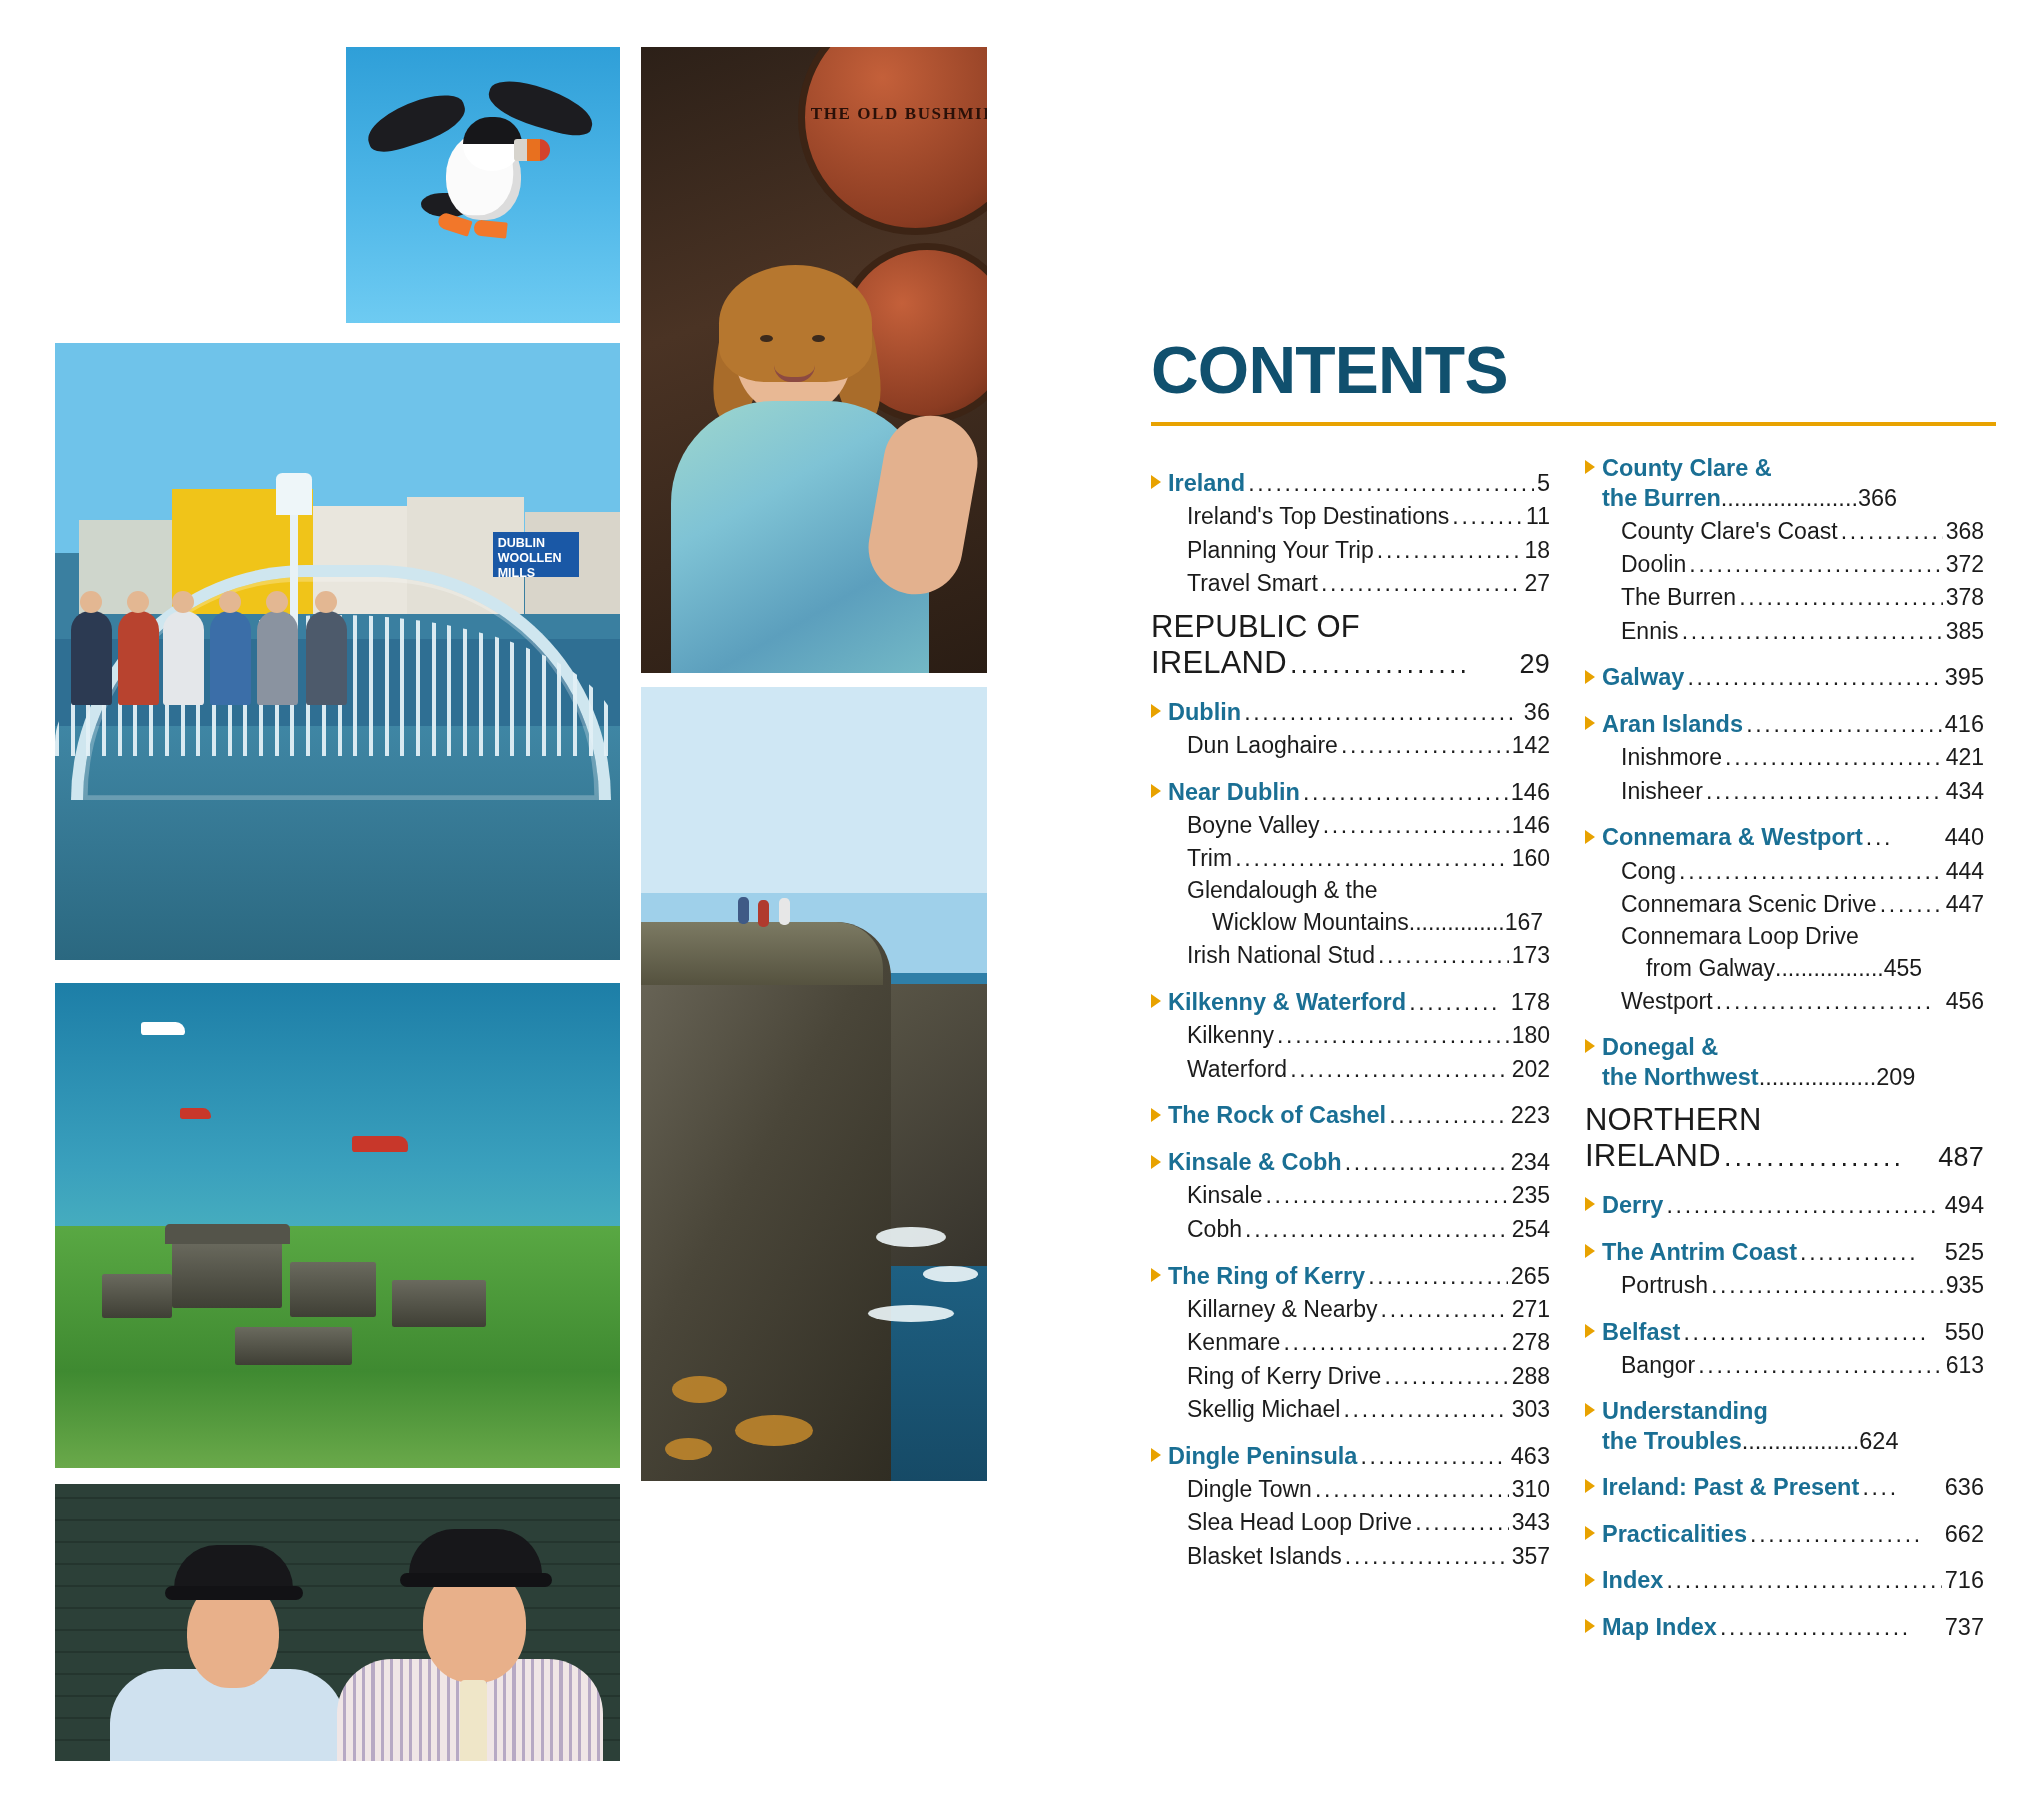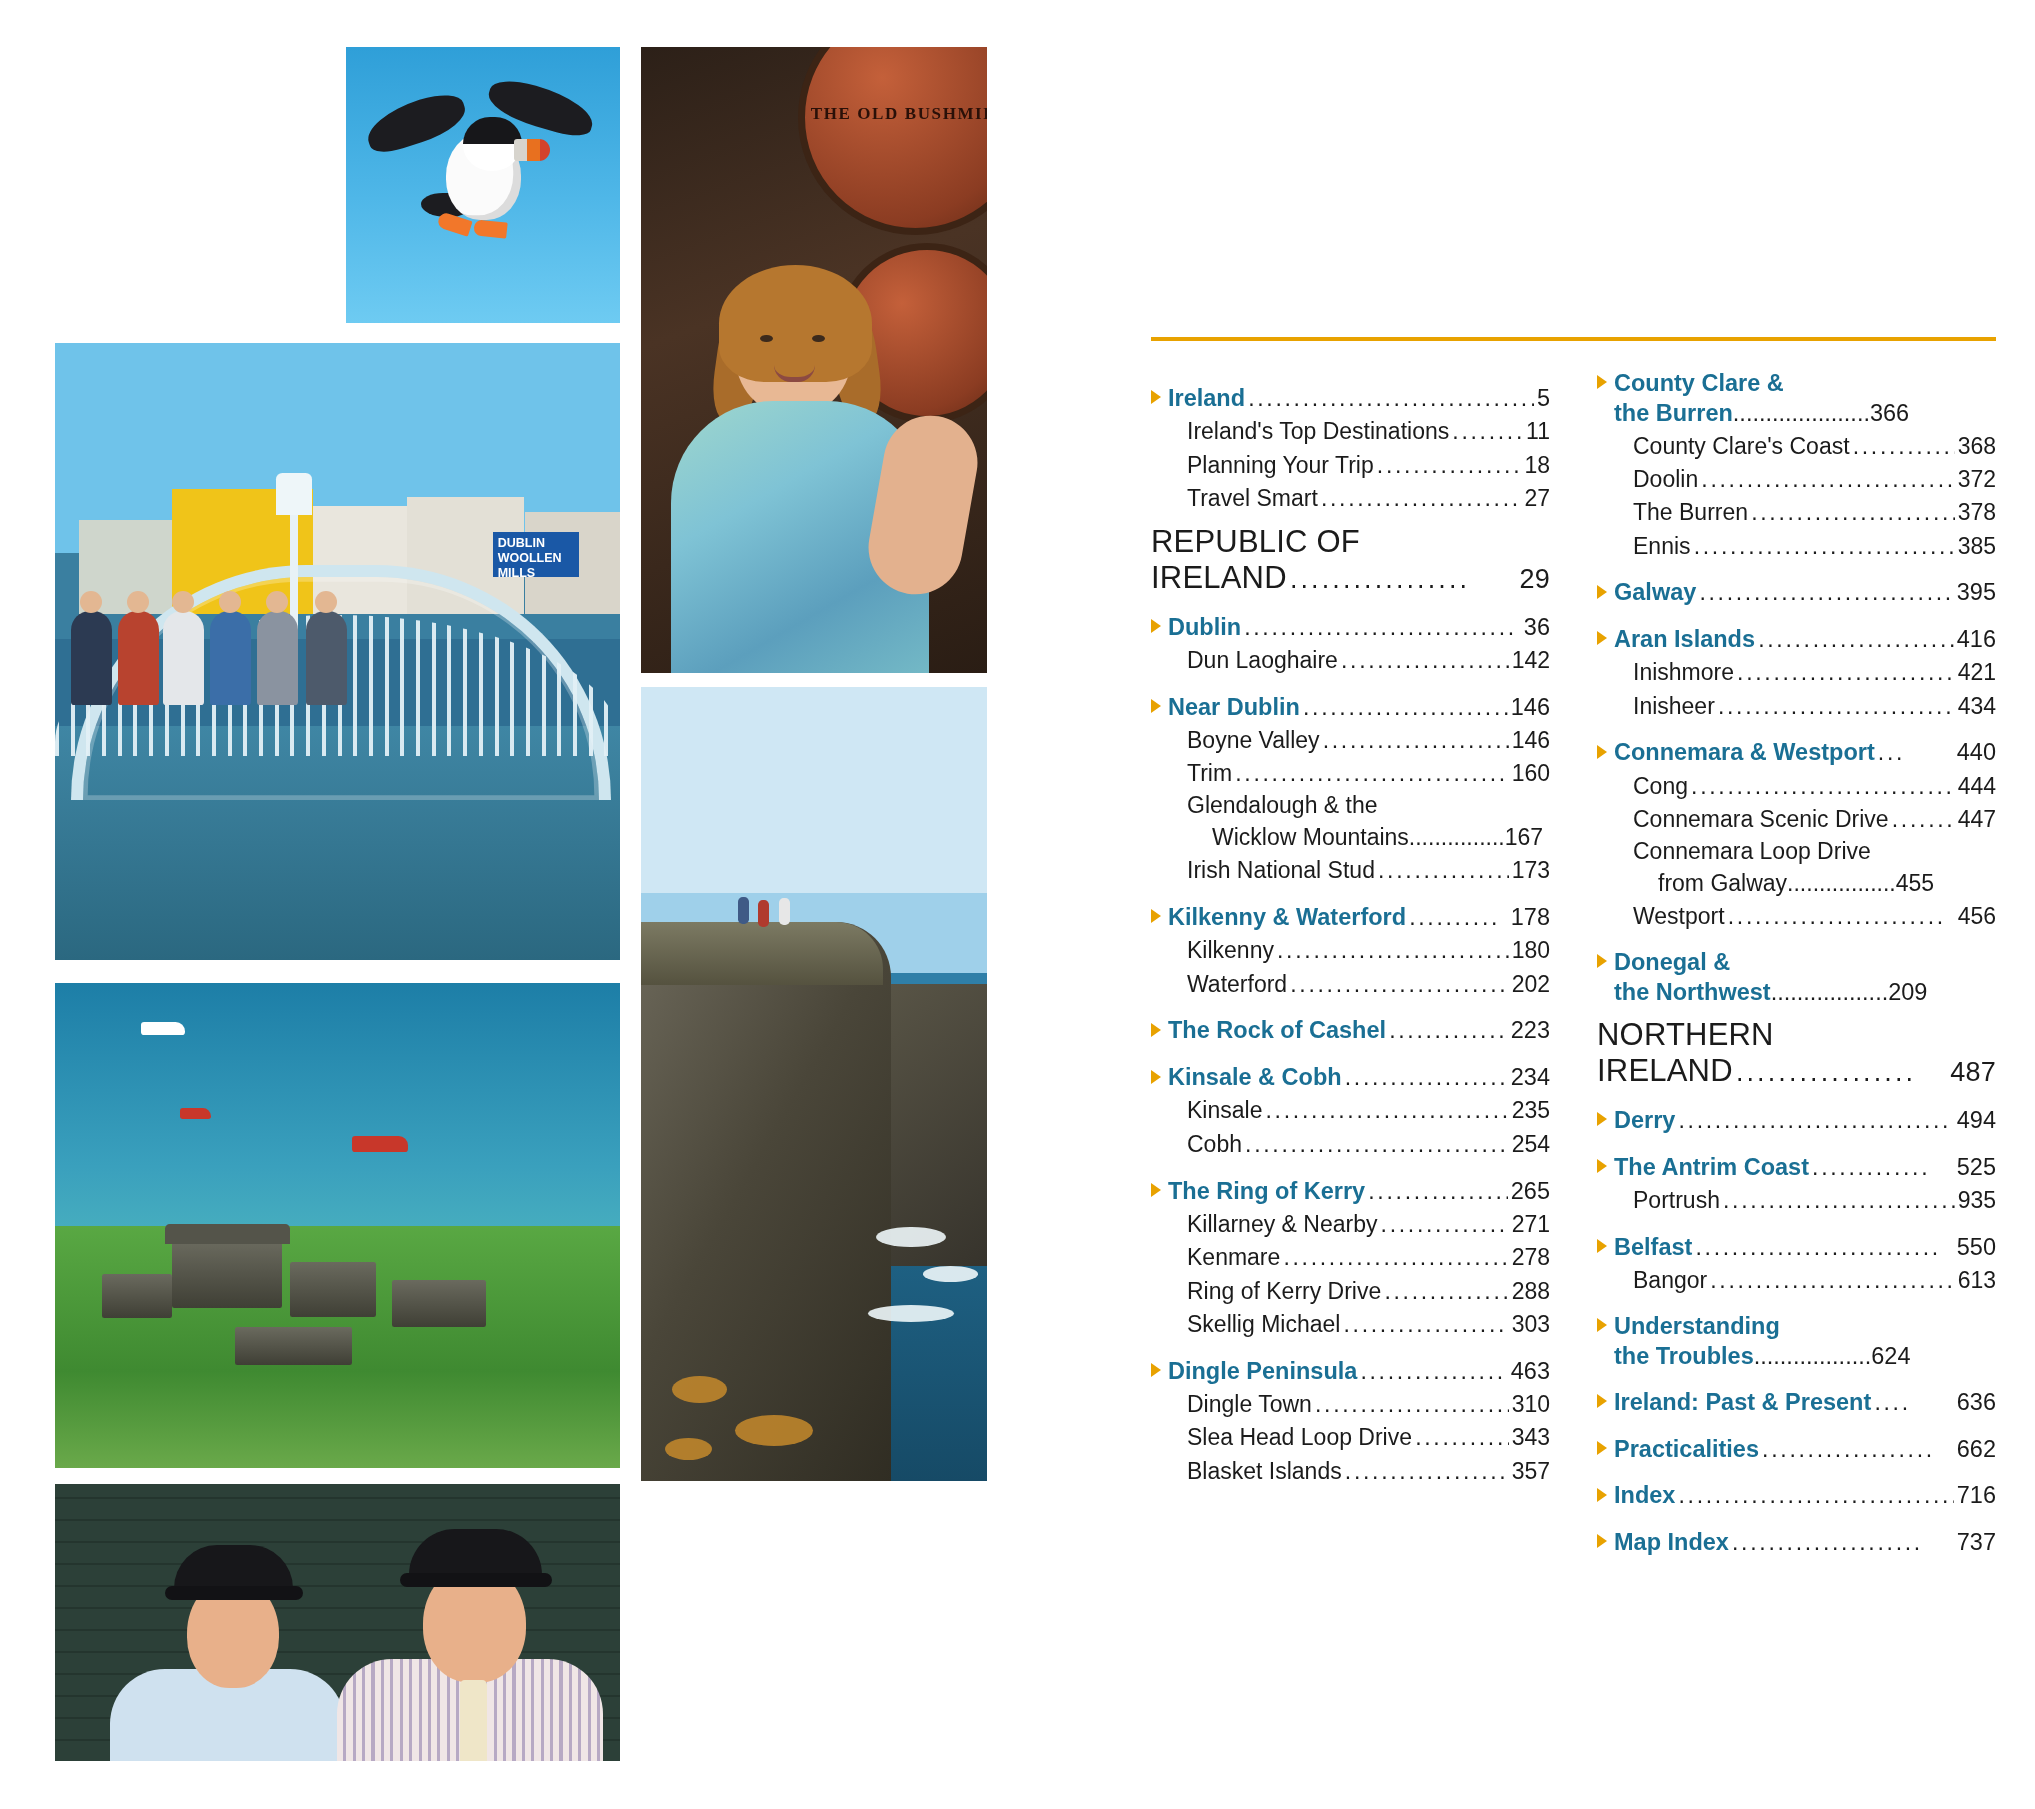--- a/index.html
+++ b/index.html
@@ -292,21 +292,21 @@
     font-size: 66px;
     font-weight: 700;
     color: #10506e;
     letter-spacing: -0.8px;
     line-height: 1;
     margin: 0 0 19px 0;
   }
   .rule {
     height: 3.9px; background: #e8a200; width: 845px; margin-bottom: 27px;
   }
-  .cols { display: flex; gap: 47px; }
+  .cols { display: flex; gap: 35px; }
   .col { width: 399px; }
 
   .toc-row {
     display: flex;
     align-items: baseline;
     font-size: 23px;
     line-height: 1.38;
     color: #1b1b1b;
     white-space: nowrap;
   }
@@ -489,20 +489,21 @@
 
       <div class="m-body" style="left:282px; top:175px; width:266px; height:111px; background:repeating-linear-gradient(90deg,#f0e6e6 0 6.3px,#b7a9c4 6.3px 9.4px);"></div>
       <div class="m-head" style="left:368px; top:80px; width:103px; height:119px;"></div>
       <div class="m-cap" style="left:354px; top:45px; width:133px; height:52px;"></div>
       <div class="m-tie" style="left:405px; top:196px;"></div>
     </div>
   </div>
 </div>
 
 <div class="contents">
+  <h1 class="contents-title">CONTENTS</h1>
   <div class="rule"></div>
 
   <div class="cols">
 
     <div class="col">
 
       <div class="toc-row lvl1">
         <span class="label"><span class="arrow"></span><span>Ireland</span></span>
         <span class="dots">........................................</span>
         <span class="pg">5</span>

